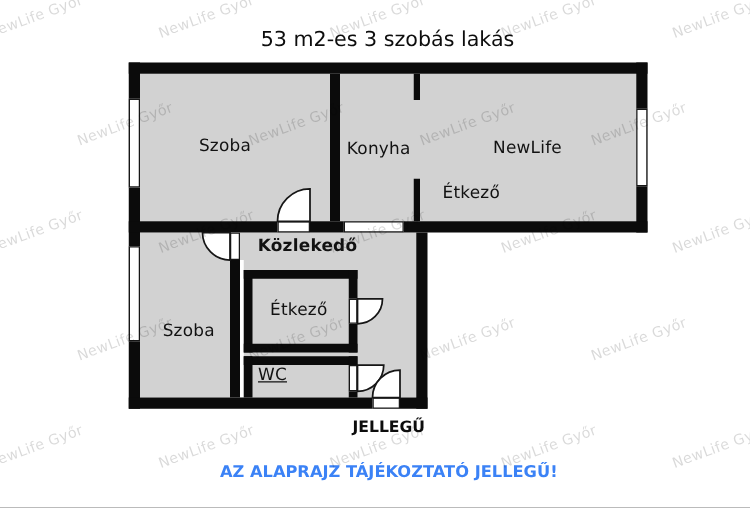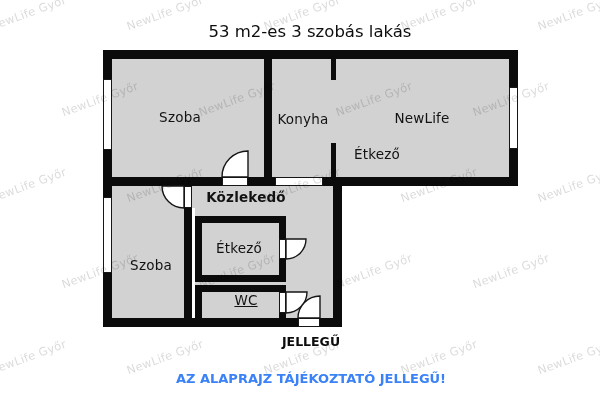--- a/index.html
+++ b/index.html
@@ -92,21 +92,21 @@
     <path d="M320,318 L320,296 A22,22 0 0 0 298,318 Z"></path>
   </svg>
 
   <div class="label" style="left:180px;top:117px;">Szoba</div>
   <div class="label" style="left:303px;top:119px;text-align:center;">Konyha</div>
   <div class="label" style="left:422px;top:118px;">NewLife</div>
   <div class="label" style="left:377px;top:154px;">Étkező</div>
   <div class="label" style="left:246px;top:197px;font-weight:bold;">Közlekedő</div>
   <div class="label" style="left:239px;top:248px;">Étkező</div>
   <div class="label" style="left:151px;top:265px;">Szoba</div>
-  <div class="label" style="left:246px;top:300px;text-decoration:underline;">WC</div>
+  <div class="label" style="left:218px;top:300px;text-decoration:underline;">WC</div>
 
   <div id="bejarat">JELLEGŰ</div>
   <div id="disclaimer">AZ ALAPRAJZ TÁJÉKOZTATÓ JELLEGŰ!</div>
 
   <div id="watermarks">
       <span class="wm" style="left: 28px; top: 13px;">NewLife Győr</span>
       <span class="wm" style="left: 165px; top: 13px;">NewLife Győr</span>
       <span class="wm" style="left: 302px; top: 13px;">NewLife Győr</span>
       <span class="wm" style="left: 439px; top: 13px;">NewLife Győr</span>
       <span class="wm" style="left: 576px; top: 13px;">NewLife Győr</span>

